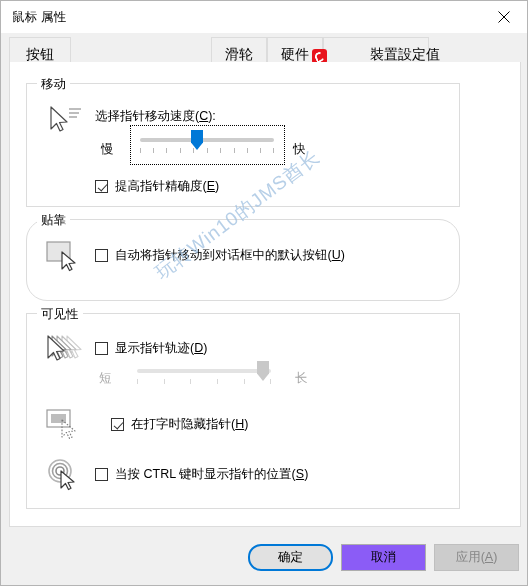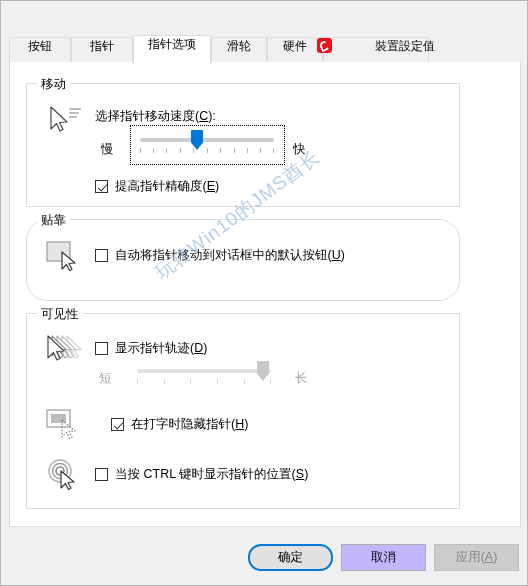--- a/index.html
+++ b/index.html
@@ -71,24 +71,24 @@
     top: 61px;
     height: 1px;
     background: #dcdcdc;
   }
   .tab {
     position: absolute;
     top: 4px;
     height: 27px;
     box-sizing: border-box;
     display: flex;
-    align-items: flex-start;
+    align-items: flex-end;
     justify-content: center;
     padding: 0 11px;
-    font-size: 12px;
+    font-size: 14px;
     color: #000;
     background: #f0f0f0;
     border: 1px solid #dcdcdc;
     border-bottom: none;
     white-space: nowrap;
     cursor: default;
   }
   .tab.active {
     background: #ffffff;
     border: 1px solid #dcdcdc;
@@ -253,21 +253,21 @@
     top: 534px;
     width: 100%;
     height: 52px;
   }
   .dlg-button {
     position: absolute;
     top: 9px;
     width: 85px;
     height: 27px;
     box-sizing: border-box;
-    background: #c4b5fd;
+    background: #8b5cf6;
     border: 1px solid #adadad;
     font-size: 12.5px;
     font-family: "Liberation Sans", "DejaVu Sans", sans-serif;
     color: #000;
     display: flex;
     align-items: center;
     justify-content: center;
     cursor: default;
     white-space: nowrap;
   }
@@ -303,30 +303,33 @@
   }
 
   
   .art { position:absolute; left:0; top:0; }
 </style>
 </head>
 <body>
 
 <div id="dialog">
 
+  <div id="titlebar">
+    <div id="title-text">鼠标 属性</div>
+    <div id="close-button">
+      <svg width="12" height="12" viewBox="0 0 12 12">
+        <line x1="0.5" y1="0.5" x2="11.5" y2="11.5" stroke="#000" stroke-width="1"></line>
+        <line x1="11.5" y1="0.5" x2="0.5" y2="11.5" stroke="#000" stroke-width="1"></line>
+      </svg>
+    </div>
+  </div>
 
   <div id="tabstrip">
     <div class="tab" style="left:8px;   width:62px;">
         <span>按钮</span>
-      </div>
-    <div class="tab" style="left:70px;  width:62px;">
-        <span>指针</span>
-      </div>
-    <div class="tab active" style="left:132px; width:78px;">
-        <span>指针选项</span>
       </div>
     <div class="tab" style="left:210px; width:56px;">
         <span>滑轮</span>
       </div>
     <div class="tab" style="left:266px; width:56px;">
         <span>硬件</span>
       </div>
     <div class="tab" style="left:322px; width:106px;gap:38px;">
       <span class="tab-icon"></span>
       <span>裝置設定值</span>

